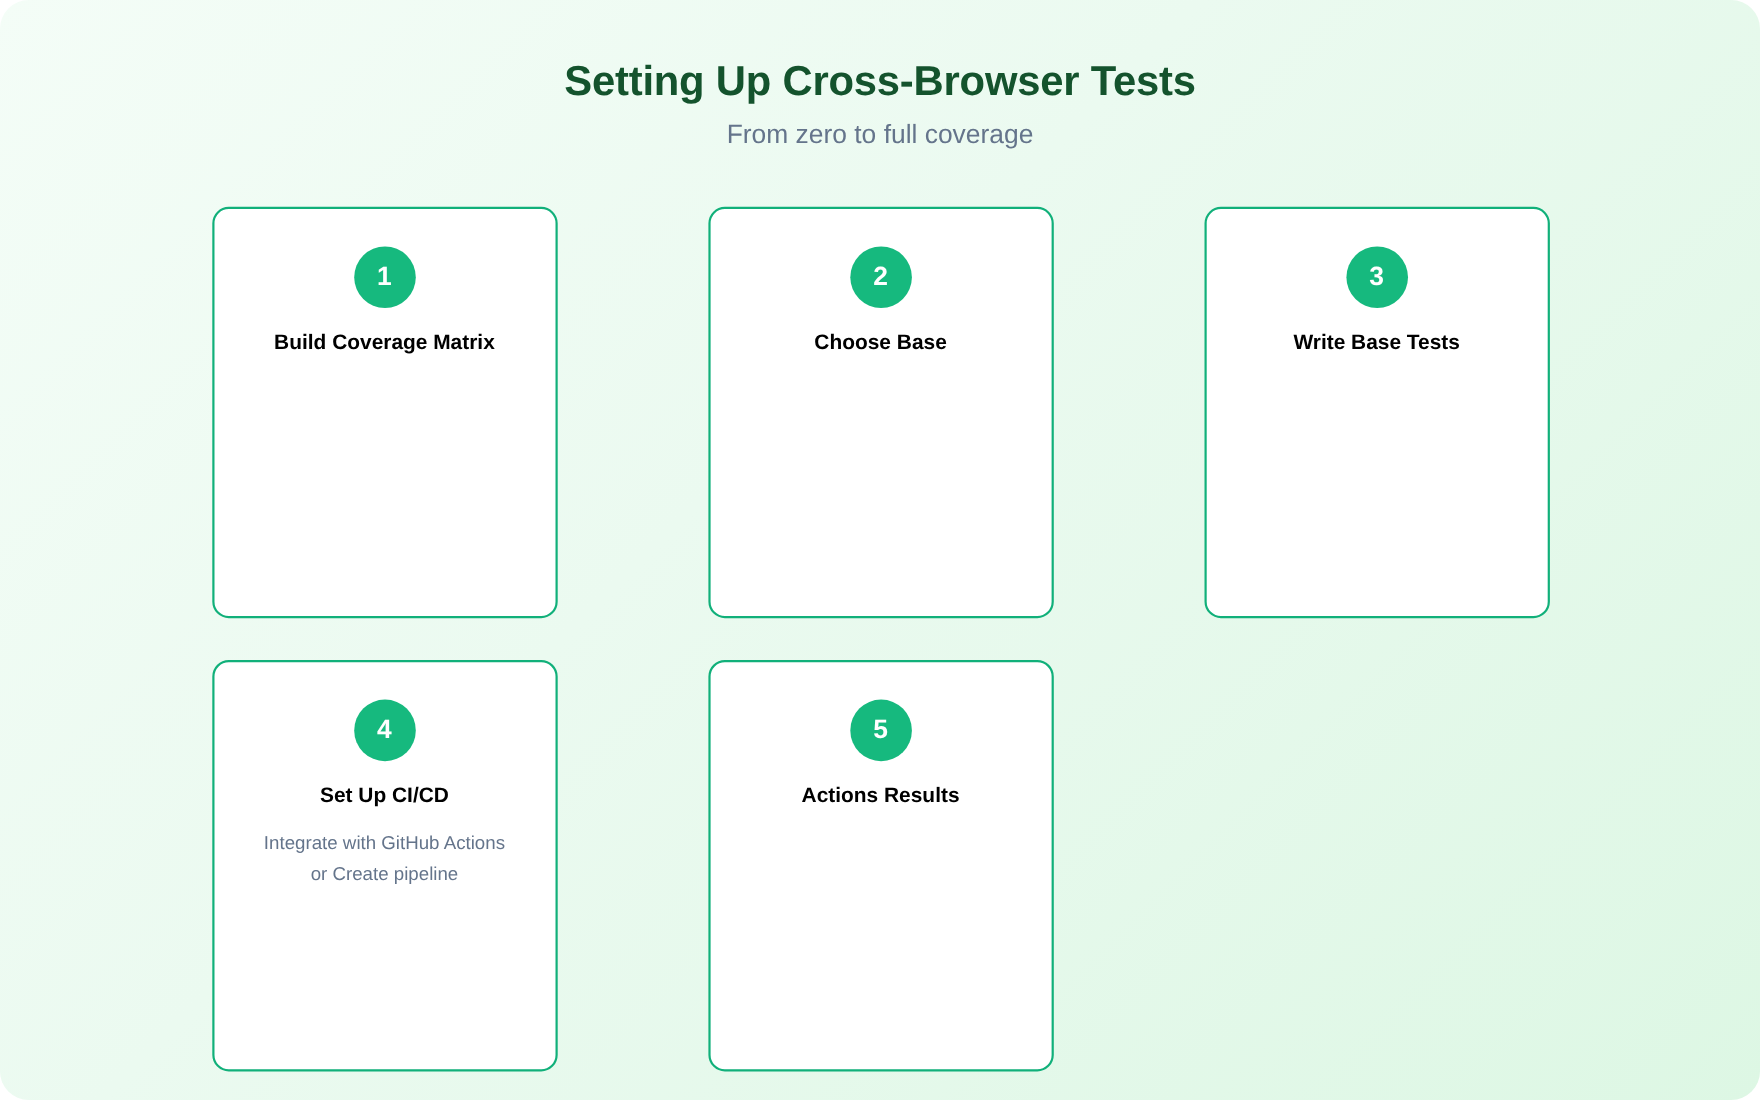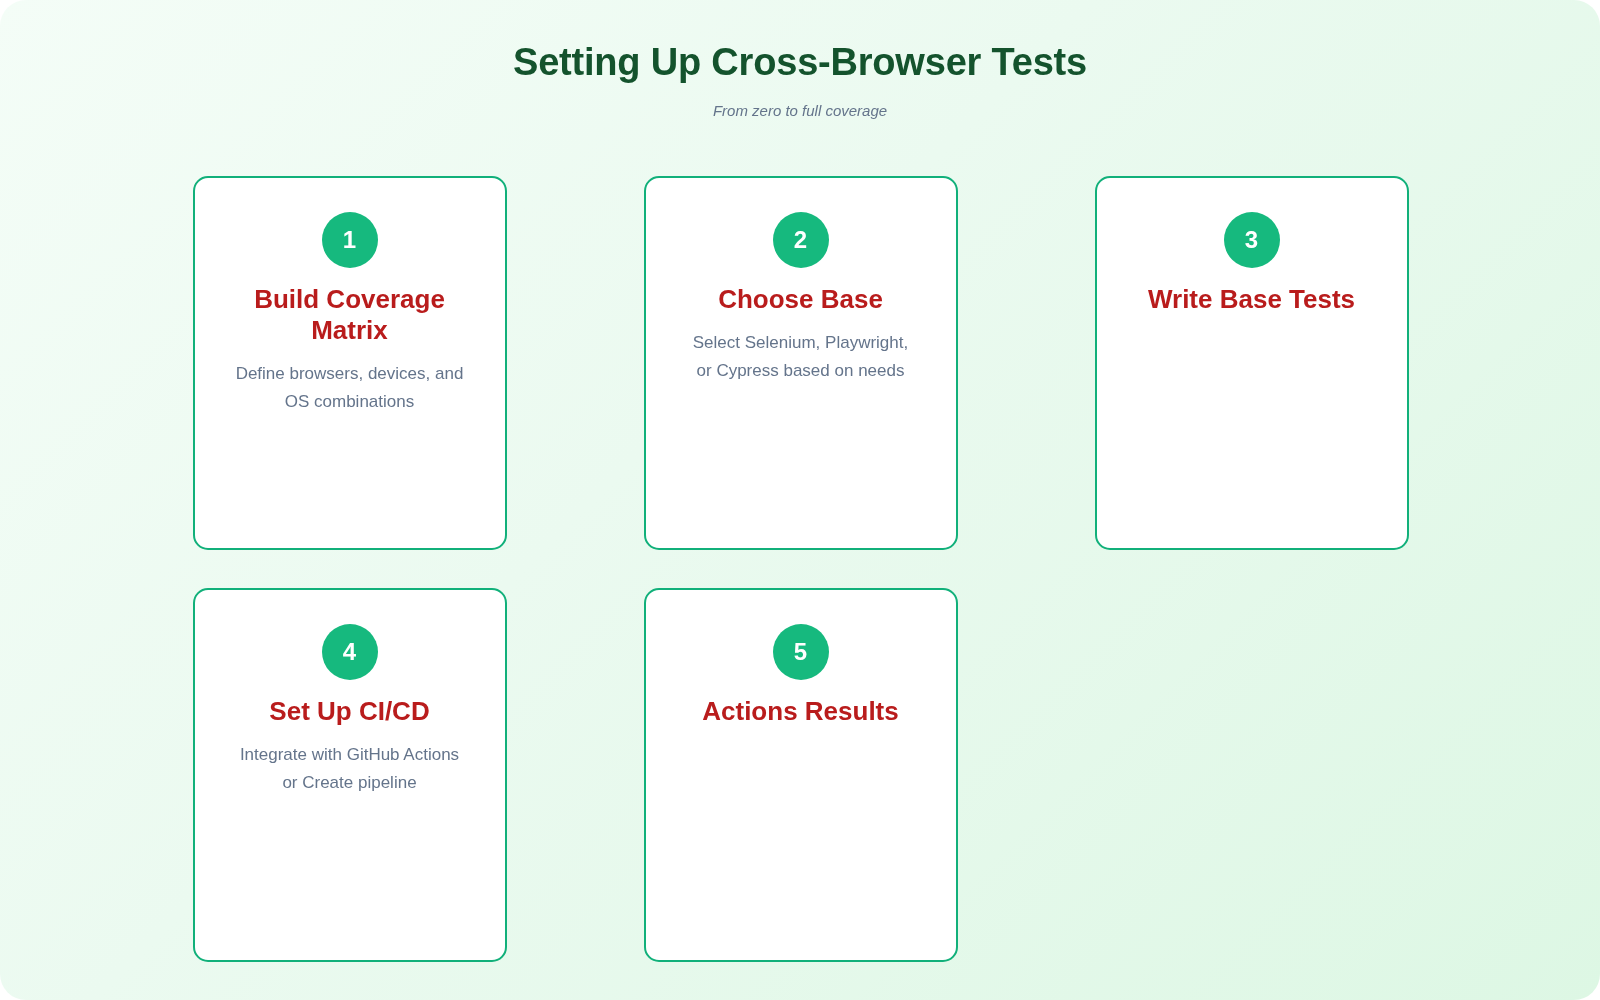--- a/index.html
+++ b/index.html
@@ -15,41 +15,40 @@
     position: relative;
     width: 1600px;
     height: 1000px;
     box-sizing: border-box;
     border-radius: 26px;
     overflow: hidden;
     background: linear-gradient(135deg, #f4fdf7 0%, #ebfaf0 42%, #ddf7e4 100%);
   }
 
   .header {
-    padding-top: 36px;
+    padding-top: 48px;
     text-align: center;
   }
 
   .page-title {
     margin: 0;
     font-size: 38px;
     font-weight: bold;
     line-height: 52px;
     color: #14532d;
     letter-spacing: -0.2px;
   }
 
   .page-subtitle {
     margin: 0;
     padding-top: 8px;
-    font-size: 15px;
+    font-size: 24px;
     font-weight: normal;
     line-height: 30px;
     color: #64748b;
-    font-style: italic;
   }
 
   .grid {
     margin: 0 auto;
     padding-top: 50px;
     width: 1216px;
     display: grid;
     grid-template-columns: repeat(3, 314px);
     column-gap: 137px;
     row-gap: 38px;
@@ -80,24 +79,24 @@
     font-size: 24px;
     font-weight: bold;
     line-height: 56px;
     text-align: center;
     flex: 0 0 auto;
   }
 
   .card-title {
     margin: 0;
     padding-top: 16px;
-    font-size: 26px;
+    font-size: 19px;
     font-weight: bold;
     line-height: 31px;
-    color: #b91c1c;
+    color: #000000;
   }
 
   .card-desc {
     margin: 0;
     padding-top: 14px;
     font-size: 17px;
     font-weight: normal;
     line-height: 27.5px;
     color: #64748b;
     max-width: 230px;
@@ -111,27 +110,25 @@
   <div class="header">
     <h1 class="page-title">Setting Up Cross-Browser Tests</h1>
     <p class="page-subtitle">From zero to full coverage</p>
   </div>
 
   <div class="grid">
 
     <div class="card">
       <div class="card-badge">1</div>
       <h2 class="card-title">Build Coverage Matrix</h2>
-      <p class="card-desc">Define browsers, devices, and OS combinations</p>
     </div>
 
     <div class="card">
       <div class="card-badge">2</div>
       <h2 class="card-title">Choose Base</h2>
-      <p class="card-desc">Select Selenium, Playwright, or Cypress based on needs</p>
     </div>
 
     <div class="card">
       <div class="card-badge">3</div>
       <h2 class="card-title">Write Base Tests</h2>
     </div>
 
     <div class="card">
       <div class="card-badge">4</div>
       <h2 class="card-title">Set Up CI/CD</h2>

